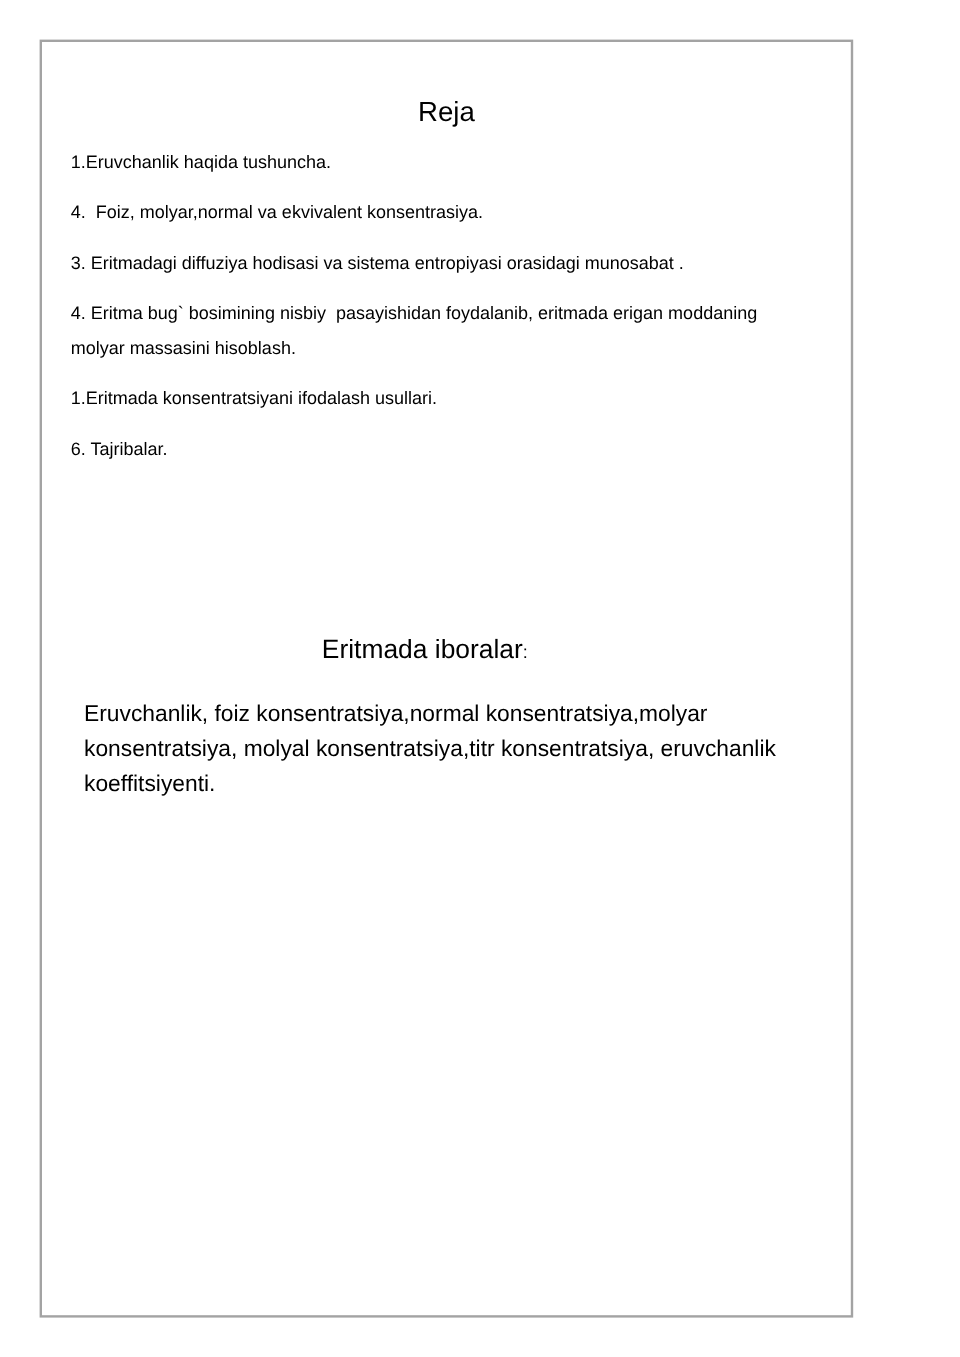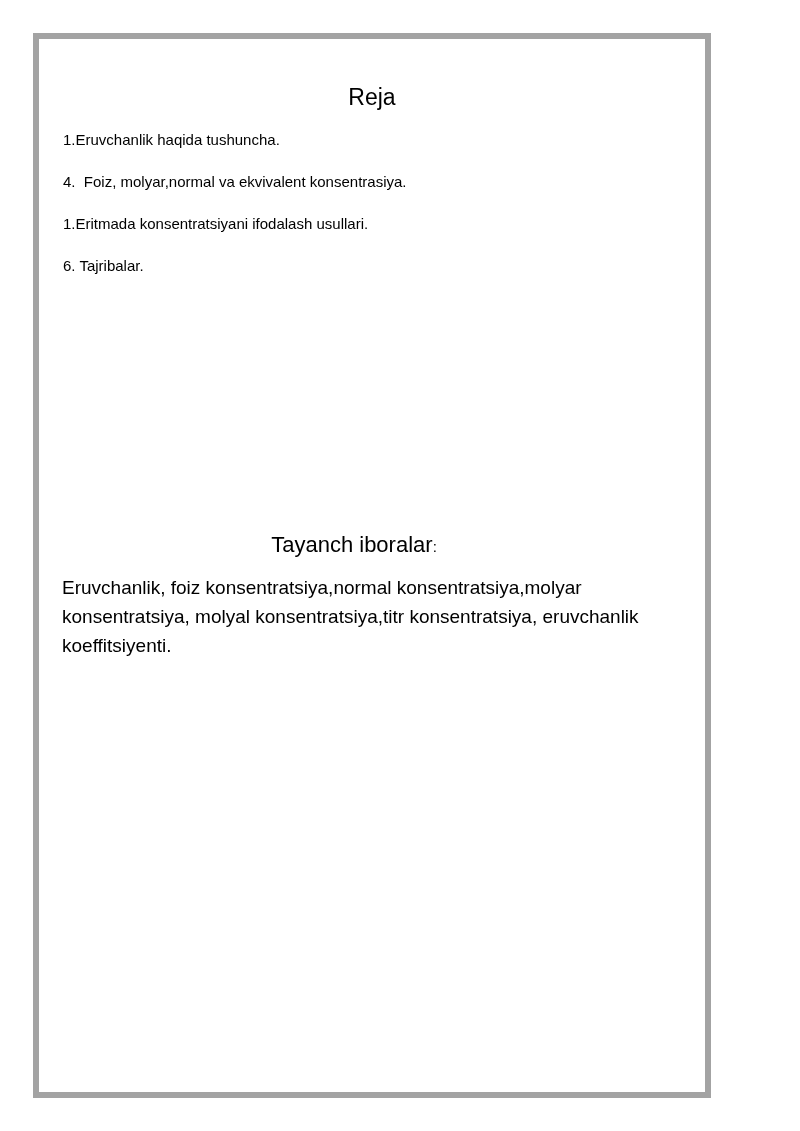--- a/index.html
+++ b/index.html
@@ -23,21 +23,21 @@
     overflow: hidden;
   }
 
   
   .page-frame {
     position: absolute;
     left: 33px;
     top: 33px;
     width: 678px;
     height: 1065px;
-    border: 6px solid #a3a3a3;
+    border: 2px solid #a3a3a3;
     box-sizing: border-box;
     background: #ffffff;
   }
 
   .content {
     position: absolute;
     left: 0;
     top: 0;
     right: 0;
     bottom: 0;
@@ -97,45 +97,47 @@
   .reja-item:last-child {
     margin-bottom: 13px;
   }
 
   
   .keywords-paragraph {
     position: absolute;
     left: 23px;
     top: 534px;
     width: 600px;
-    margin: 0;
+    margin: 12px;
     font-size: 19px;
     line-height: 29px;
     white-space: pre-wrap;
   }
 </style>
 </head>
 <body>
 
 <div class="page-canvas">
 
   <div class="page-frame">
     <div class="content">
 
       <h1 class="slide-title">Reja</h1>
 
       <ul class="reja-list">
         <li class="reja-item">1.Eruvchanlik haqida tushuncha.</li>
         <li class="reja-item">4.  Foiz, molyar,normal va ekvivalent konsentrasiya.</li>
+        <li class="reja-item">3. Eritmadagi diffuziya hodisasi va sistema entropiyasi orasidagi munosabat .</li>
+        <li class="reja-item">4. Eritma bug` bosimining nisbiy  pasayishidan foydalanib, eritmada erigan moddaning molyar massasini hisoblash.</li>
         <li class="reja-item">1.Eritmada konsentratsiyani ifodalash usullari.</li>
         <li class="reja-item">6. Tajribalar.</li>
       </ul>
 
       <h2 class="section-heading">
-        <span>Tayanch iboralar</span><span class="heading-colon">:</span>
+        <span>Eritmada iboralar</span><span class="heading-colon">:</span>
       </h2>
 
       <p class="keywords-paragraph">Eruvchanlik, foiz konsentratsiya,normal konsentratsiya,molyar konsentratsiya, molyal konsentratsiya,titr konsentratsiya, eruvchanlik koeffitsiyenti.</p>
 
     </div>
   </div>
 
 </div>
 
 </body></html>

